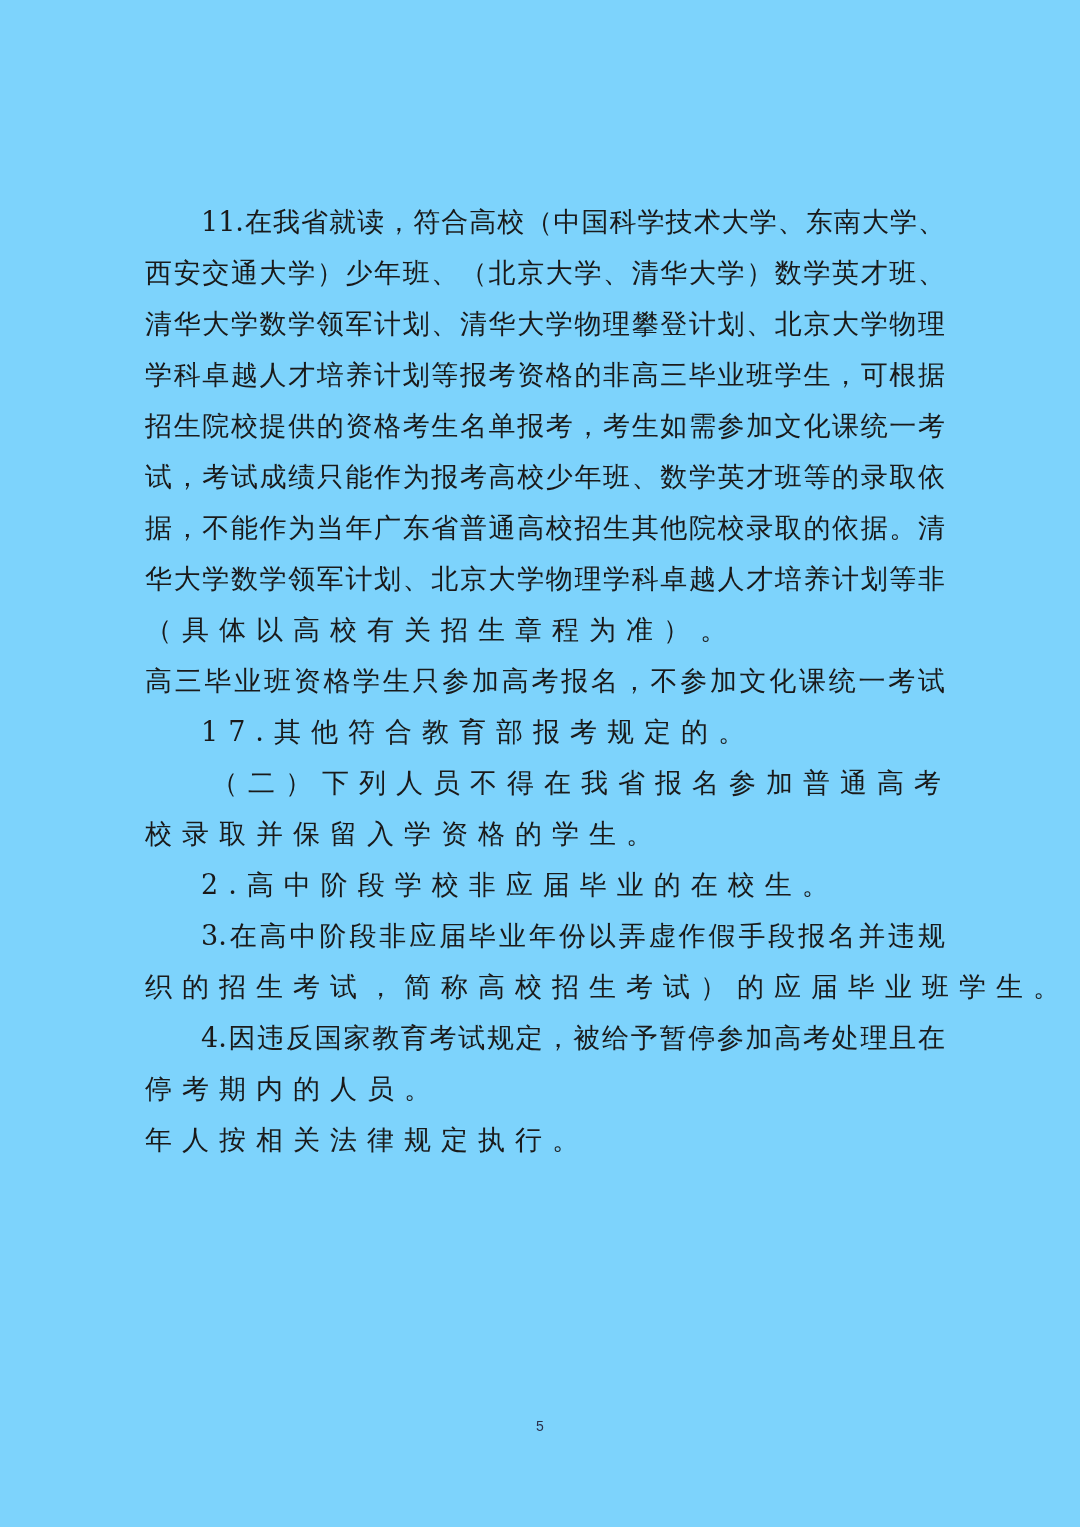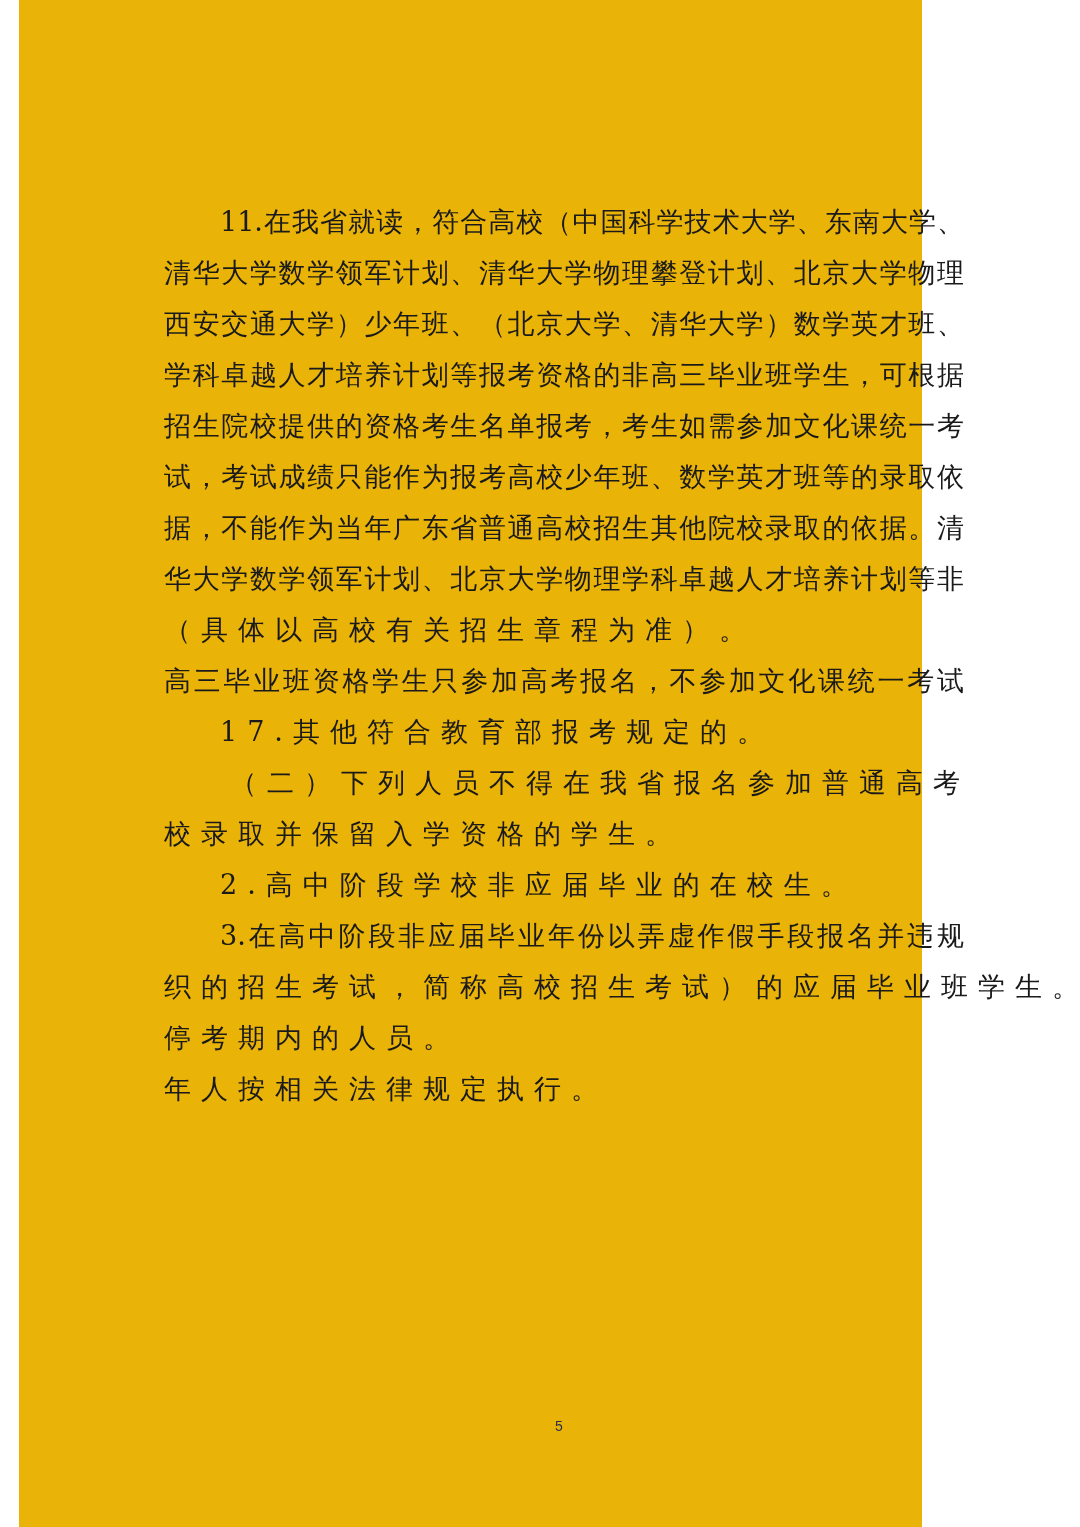--- a/index.html
+++ b/index.html
@@ -1,18 +1,18 @@
 <!DOCTYPE html>
 <html><head>
 <meta charset="utf-8">
 <style>
   html, body { margin: 0; padding: 0; background: #ffffff; }
   body { width: 1080px; height: 1527px; position: relative; overflow: hidden; }
   .page {
-    position: absolute; left: 0; top: 0; width: 903px; height: 1527px; background: #eab308; margin-left: 19px;
+    position: absolute; left: 0; top: 0; width: 1080px; height: 1527px; background: #7dd3fc;
   }
   .body-text {
     position: absolute; left: 145px; top: 196px; width: 800px;
     font-family: "DejaVu Serif", "Liberation Serif", serif;
     font-size: 27px; color: #1a1a1a;
   }
   .line {
     height: 51px; line-height: 51px; white-space: nowrap;
     text-align: justify; text-align-last: justify;
     display: block;
@@ -26,22 +26,22 @@
   }
 </style>
 </head>
 <body>
 
 <div class="page">
   <div class="body-text">
 
     <div>
       <span class="line indent">11.在我省就读，符合高校（中国科学技术大学、东南大学、</span>
+      <span class="line">西安交通大学）少年班、（北京大学、清华大学）数学英才班、</span>
       <span class="line">清华大学数学领军计划、清华大学物理攀登计划、北京大学物理</span>
-      <span class="line">西安交通大学）少年班、（北京大学、清华大学）数学英才班、</span>
       <span class="line">学科卓越人才培养计划等报考资格的非高三毕业班学生，可根据</span>
       <span class="line">招生院校提供的资格考生名单报考，考生如需参加文化课统一考</span>
       <span class="line">试，考试成绩只能作为报考高校少年班、数学英才班等的录取依</span>
       <span class="line">据，不能作为当年广东省普通高校招生其他院校录取的依据。清</span>
       <span class="line">华大学数学领军计划、北京大学物理学科卓越人才培养计划等非</span>
       <span class="line last">（具体以高校有关招生章程为准）。</span>
       <span class="line">高三毕业班资格学生只参加高考报名，不参加文化课统一考试</span>
     </div>
 
     <div>
@@ -59,20 +59,21 @@
     <div>
       <span class="line indent last">2.高中阶段学校非应届毕业的在校生。</span>
     </div>
 
     <div>
       <span class="line indent">3.在高中阶段非应届毕业年份以弄虚作假手段报名并违规</span>
       <span class="line last">织的招生考试，简称高校招生考试）的应届毕业班学生。</span>
     </div>
 
     <div>
+      <span class="line indent">4.因违反国家教育考试规定，被给予暂停参加高考处理且在</span>
       <span class="line last">停考期内的人员。</span>
     </div>
 
     <div>
       <span class="line last">年人按相关法律规定执行。</span>
     </div>
 
   </div>
 
   <div class="page-number">5</div>

